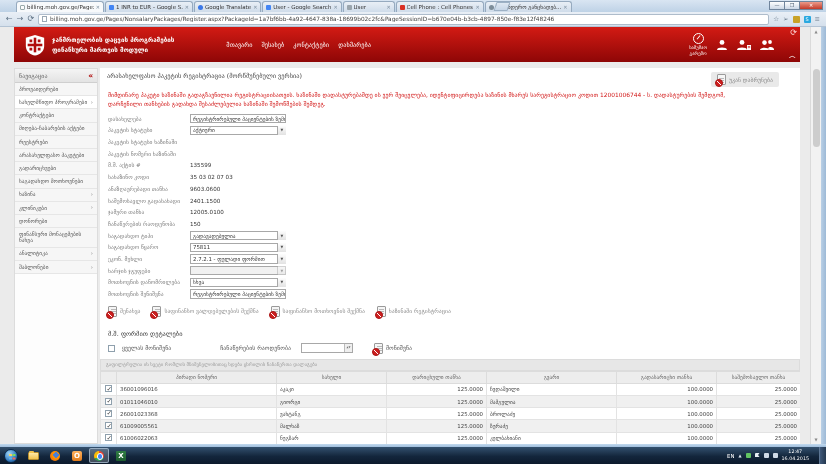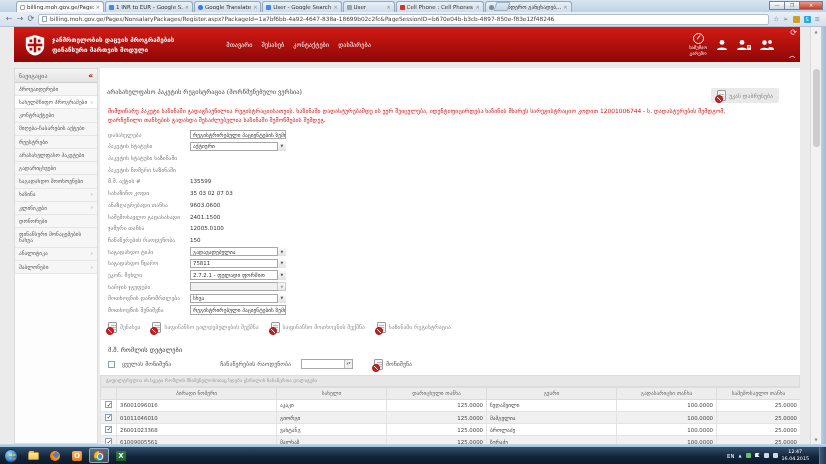--- a/index.html
+++ b/index.html
@@ -65,21 +65,21 @@
     display:flex;align-items:center;justify-content:space-between;padding:0 4px;font-size:6px;color:#666;}
   .sidecollapse{color:#b00b0b;font-weight:bold;font-size:7.5px;line-height:1;}
   .side-item{display:flex;align-items:center;justify-content:space-between;padding:2.8px 4px;
     font-size:5.4px;color:#555;border-bottom:1px solid #e6e6e6;background:#f6f6f6;line-height:1.2;}
   .side-item.k-true{background:#ffffff;}
   .side-arrow{color:#999;font-size:5.5px;visibility:hidden;flex:none;margin-left:2px;}
   .side-arrow.k-true{visibility:visible;}
 
   
   .content{position:absolute;left:100px;top:68px;width:700px;bottom:20px;background:#fff;overflow:hidden;}
-  .chead{display:flex;justify-content:space-between;align-items:flex-start;padding:4px 21px 1px 7px;margin-top:16px;}
+  .chead{display:flex;justify-content:space-between;align-items:flex-start;padding:4px 21px 1px 7px;}
   .ctitle{font-size:6.4px;color:#444;}
   .backbtn{background:#e9e9e9;border-radius:2px;padding:2px 6px;display:flex;align-items:center;gap:3px;
     font-size:5.8px;color:#888;}
   .warning{color:#d11414;font-size:5.9px;line-height:1.6;padding:3px 8px 2px;width:660px;}
 
   .form{padding:1px 8px 0;}
   .frow{display:flex;align-items:center;height:11.7px;}
   .flabel{width:82px;flex:none;font-size:5.6px;color:#7a7a7a;}
   .fctl{width:96px;position:relative;}
   .ctl{display:none;}
@@ -546,21 +546,21 @@
           <span class="docicon"></span>
           <span>საფინანსო მოთხოვნის შექმნა</span>
         </div>
 
         <div class="action">
           <span class="docicon"></span>
           <span>ხაზინაში რეგისტრაცია</span>
         </div>
       </div>
 
-    <div class="dtitle">მ.შ. რომლის დეტალები</div>
+    <div class="dtitle">მ.შ. ფორმით დეტალები</div>
     <div class="dctl">
       <span class="cb"></span>
       <span>ყველას მონიშვნა</span>
       <span style="margin-left:42px;">ჩანაწერების რაოდენობა</span>
       <span class="spin"></span>
       <span class="mark">
         <span class="docicon"></span>
         <span>მონიშვნა</span>
       </span>
     </div>

